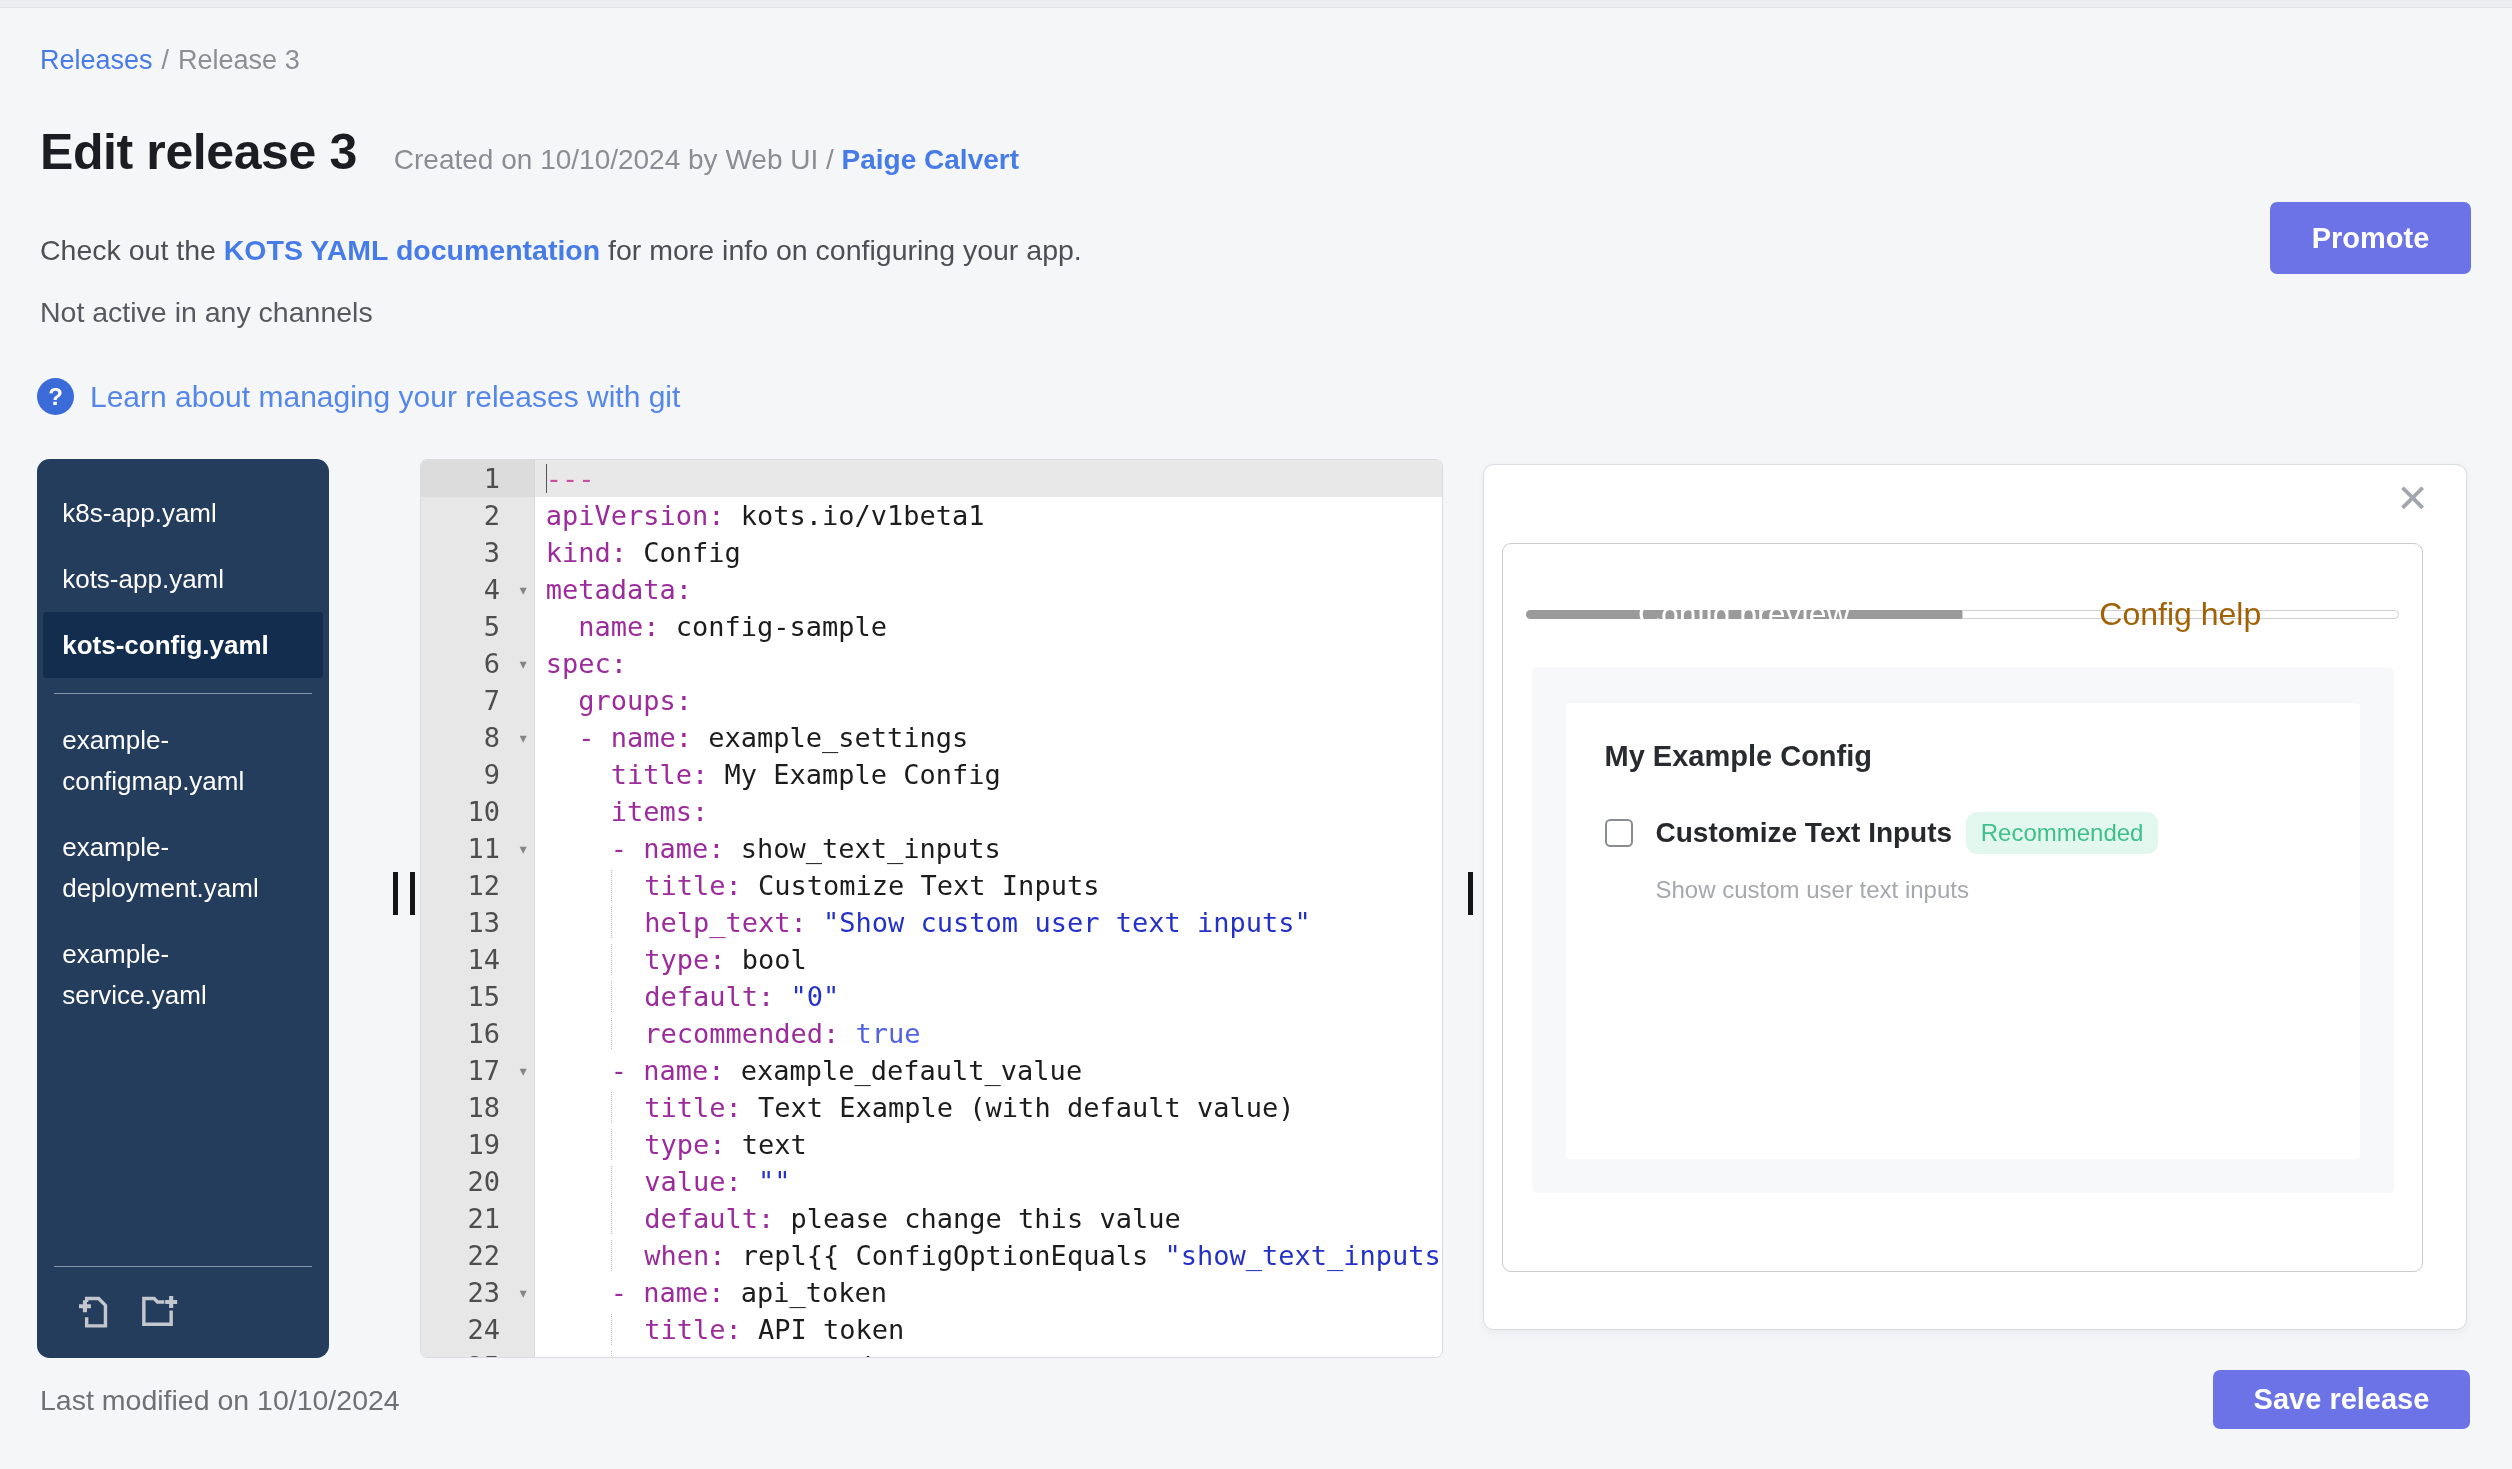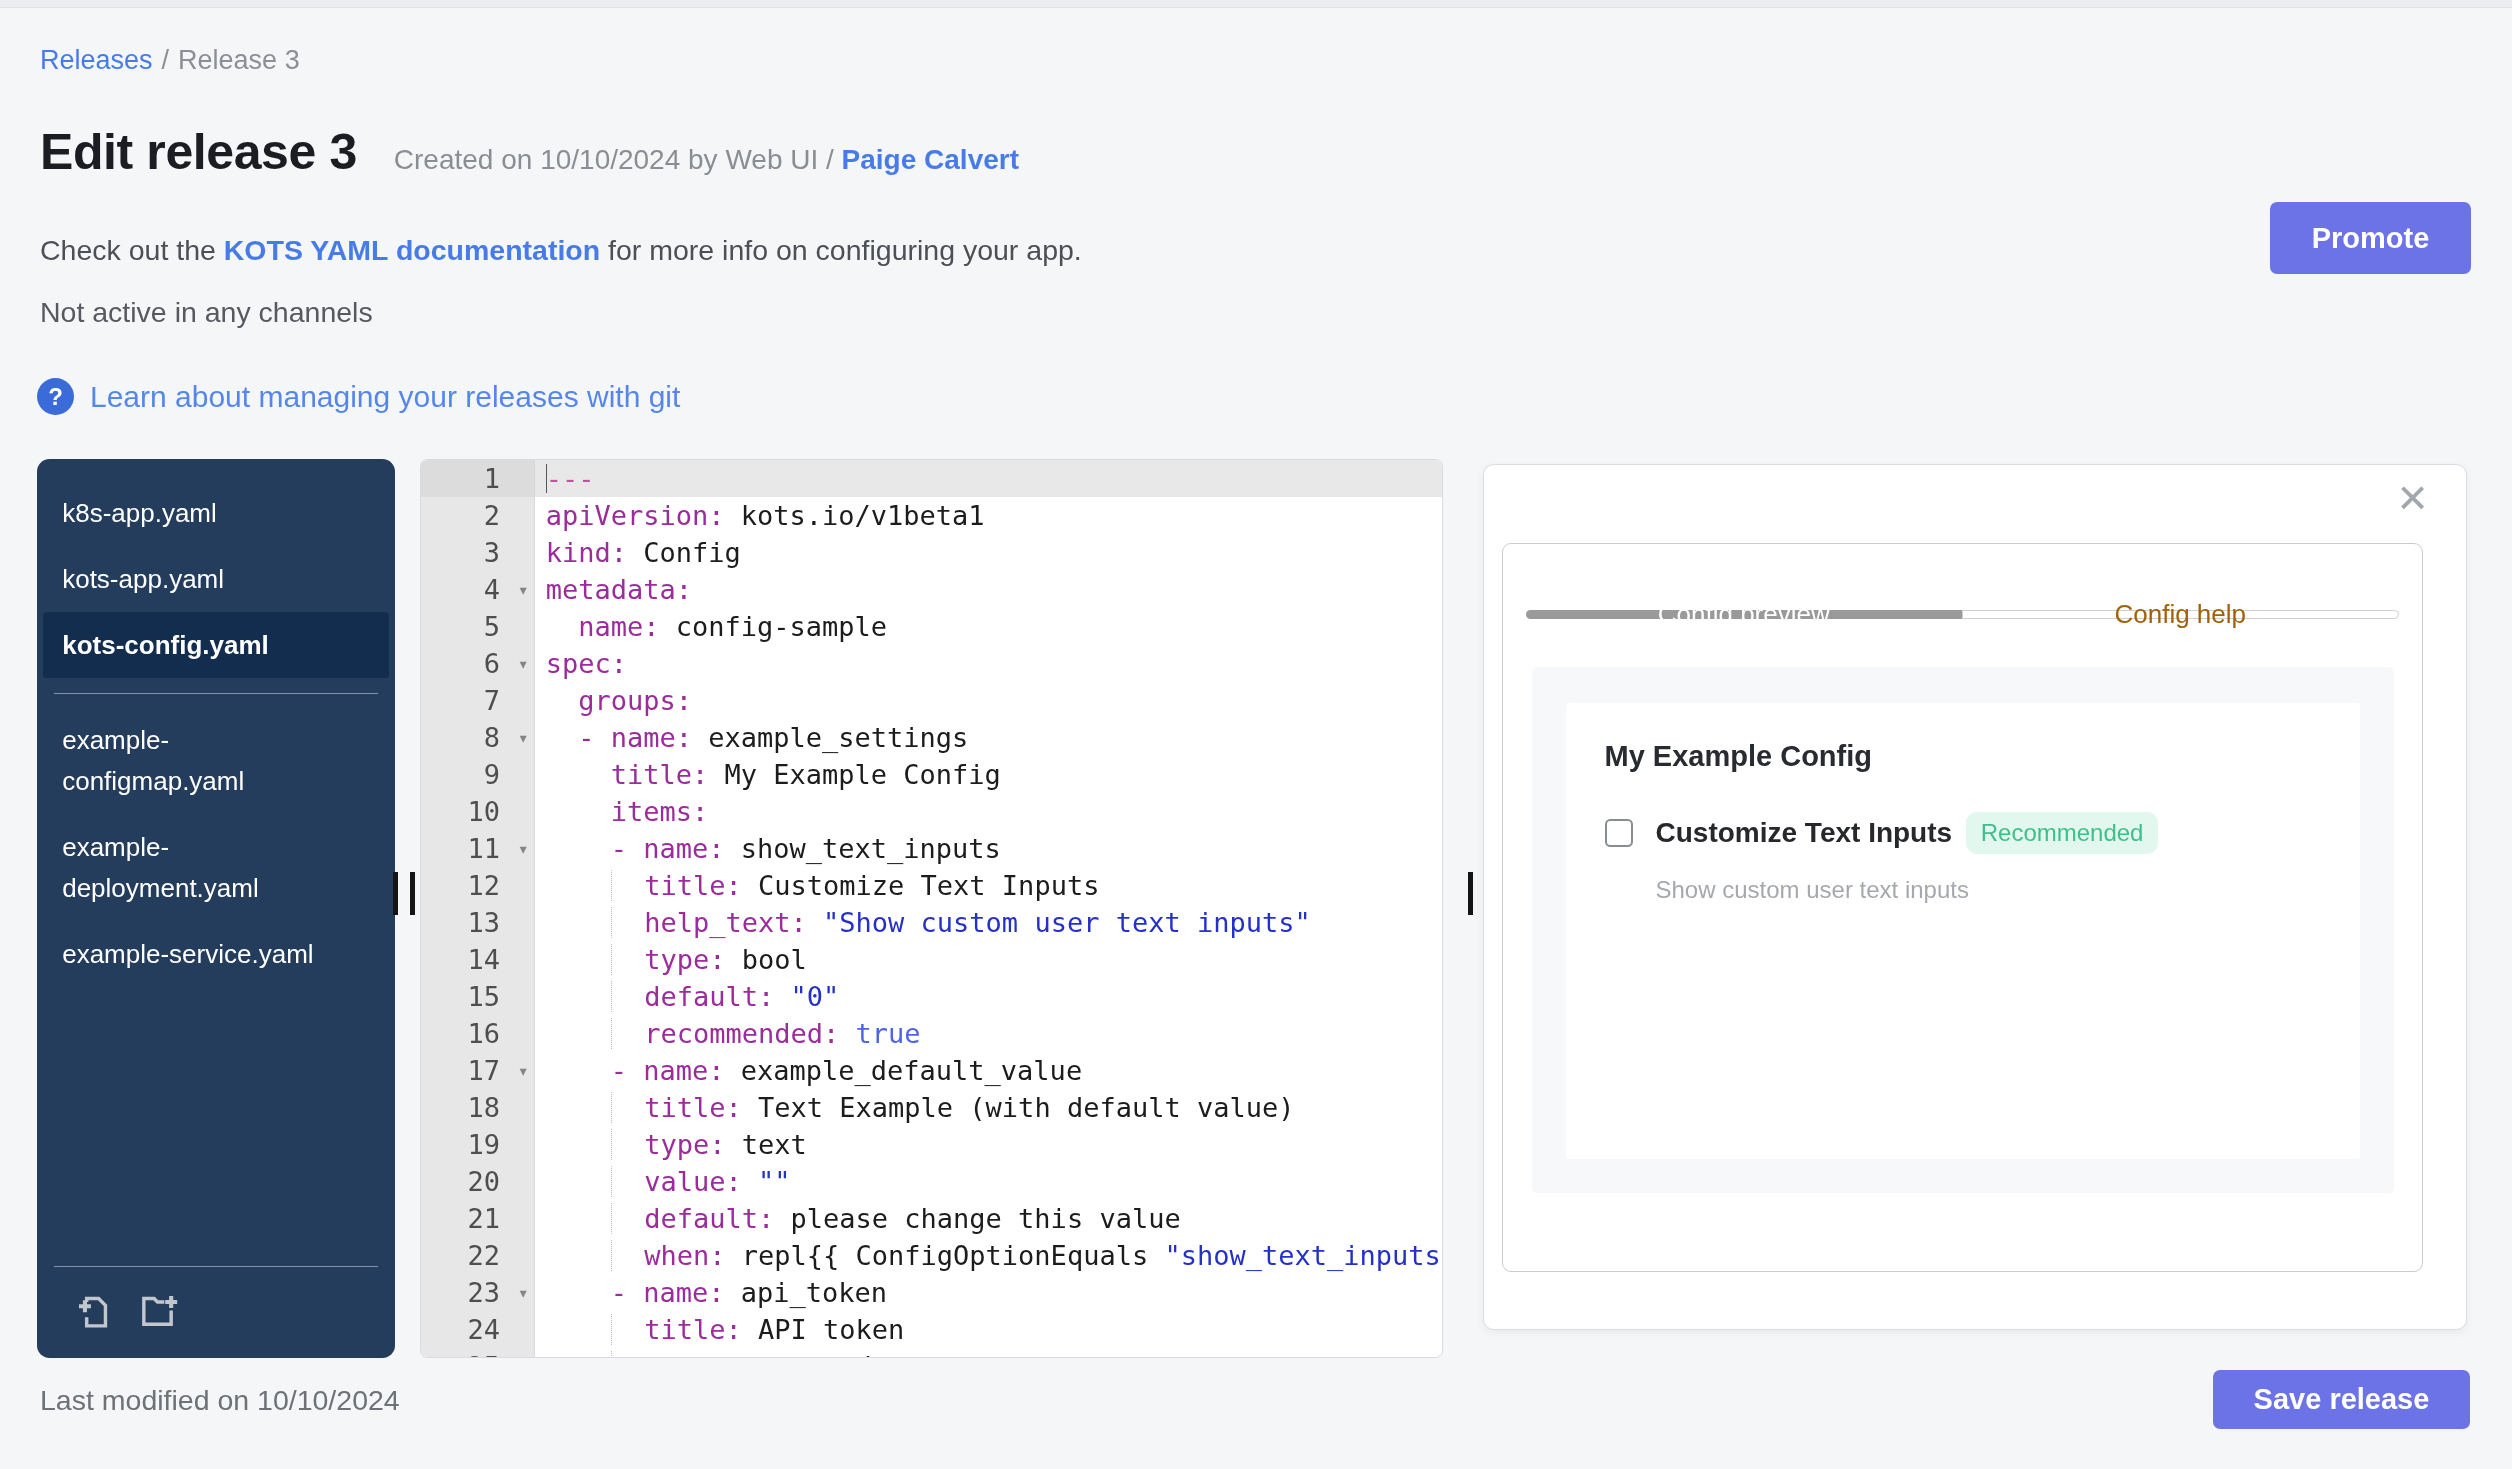--- a/index.html
+++ b/index.html
@@ -30,21 +30,21 @@
   .doc-line{position:absolute;left:40px;top:234px;font-size:28.5px;color:#4C4F55;}
   .doc-line .doc-link{color:#477BE8;font-weight:600;cursor:pointer;}
   .channel-status{position:absolute;left:40px;top:296px;font-size:28.5px;color:#56595F;}
 
   .git-row{position:absolute;left:37px;top:378px;display:flex;align-items:center;gap:16px;cursor:pointer;}
   .q-icon{width:37px;height:37px;border-radius:50%;background:#3A6BD9;color:#fff;
           display:flex;align-items:center;justify-content:center;font-size:24px;font-weight:700;}
   .git-link{font-size:30px;color:#5587EA;}
 
   
-  .sidebar{position:absolute;left:37px;top:459px;width:358px;height:899px;
+  .sidebar{position:absolute;left:37px;top:459px;width:292px;height:899px;
            background:#253D5D;border-radius:12.5px;box-sizing:border-box;padding-top:21.4px;}
   .file-item{margin:0 6.2px;padding:12.5px 53px 12.5px 19px;font-size:26px;line-height:41px;
              color:#FFFFFF;border-radius:3.6px;cursor:pointer;overflow-wrap:break-word;}
   .file-item.selected{background:#122D4E;font-weight:700;padding-right:3px;}
   .side-divider{border-top:0.9px solid rgba(214,221,230,.55);margin:14.3px 17px;}
   .side-bottom{position:absolute;left:0;bottom:0;width:100%;}
   .side-bottom .side-divider{margin:0 17px;}
   .side-actions{display:flex;gap:23px;padding:23px 0 27px 36px;}
   .side-actions svg{cursor:pointer;}
 
@@ -74,21 +74,21 @@
   .tk-g4{color:#1C1C1C;border-right:0.9px dotted #BDBDBD;}
 
   
   .panel{position:absolute;left:1483px;top:464px;width:984px;height:866px;background:#fff;
          border:0.9px solid #D9DCE0;border-radius:10.7px;box-sizing:border-box;
          box-shadow:0 2.7px 9px rgba(0,0,0,.05);}
   .close-x{position:absolute;top:14.3px;right:37px;font-size:39px;color:#A2A7AE;cursor:pointer;line-height:1;}
   .preview-card{position:absolute;left:18px;right:43px;top:78px;bottom:57px;
                 border:1.8px solid #C9CCCF;border-radius:9px;box-sizing:border-box;}
   .tabs{display:flex;margin:23px 23px 0 23px;height:52px;}
-  .tab{flex:1;display:flex;align-items:center;justify-content:center;font-size:26px;cursor:pointer;box-sizing:border-box;margin-top:43px;}
+  .tab{flex:1;display:flex;align-items:center;justify-content:center;font-size:32px;cursor:pointer;box-sizing:border-box;margin-top:43px;}
   .tab.active{background:#9A9A9A;color:#fff;border-radius:5.3px 0 0 5.3px;}
   .tab.inactive{background:#fff;color:#a16207;border:0.9px solid #CFCFCF;border-radius:0 5.3px 5.3px 0;}
   .preview-gray{position:relative;margin:48px 28.5px 0 28.5px;height:526px;background:#F7F8F9;border-radius:5.3px;}
   .preview-white{position:absolute;left:34px;right:34px;top:36px;bottom:34px;background:#fff;border-radius:3.6px;
                  box-sizing:border-box;padding:37px 39px;}
   .group-title{font-size:29px;font-weight:700;color:#282B30;}
   .cfg-row{display:flex;align-items:center;margin-top:39px;}
   .checkbox{width:28px;height:28px;border:2.7px solid #888D93;border-radius:5.3px;background:#fff;
             box-sizing:border-box;cursor:pointer;flex:0 0 28px;}
   .cfg-label{font-size:28px;font-weight:700;color:#26282C;margin-left:23px;}

